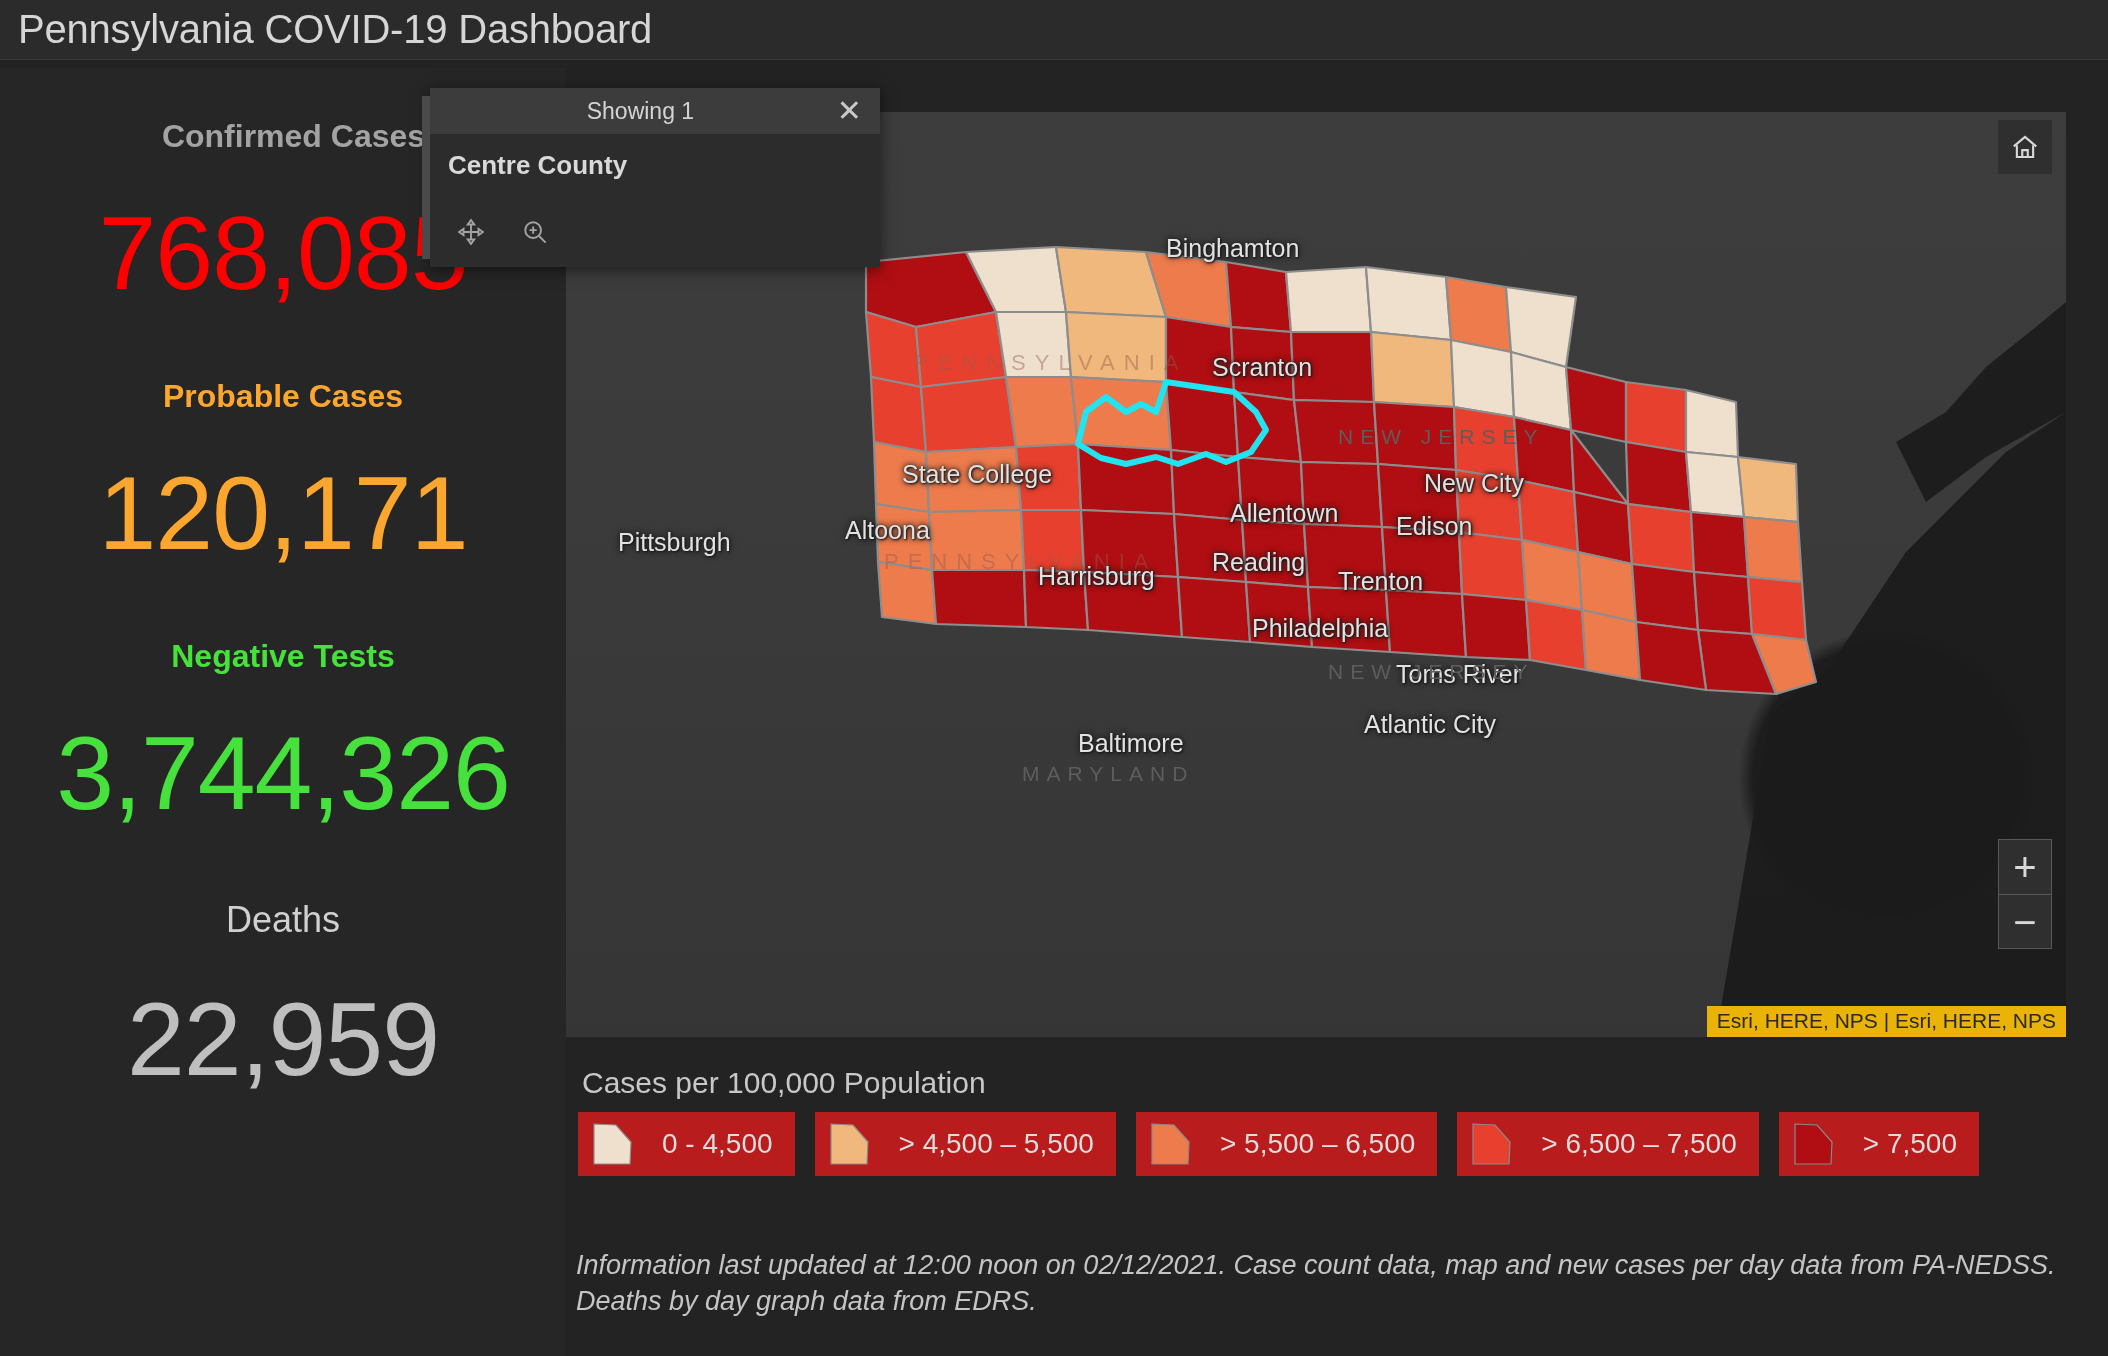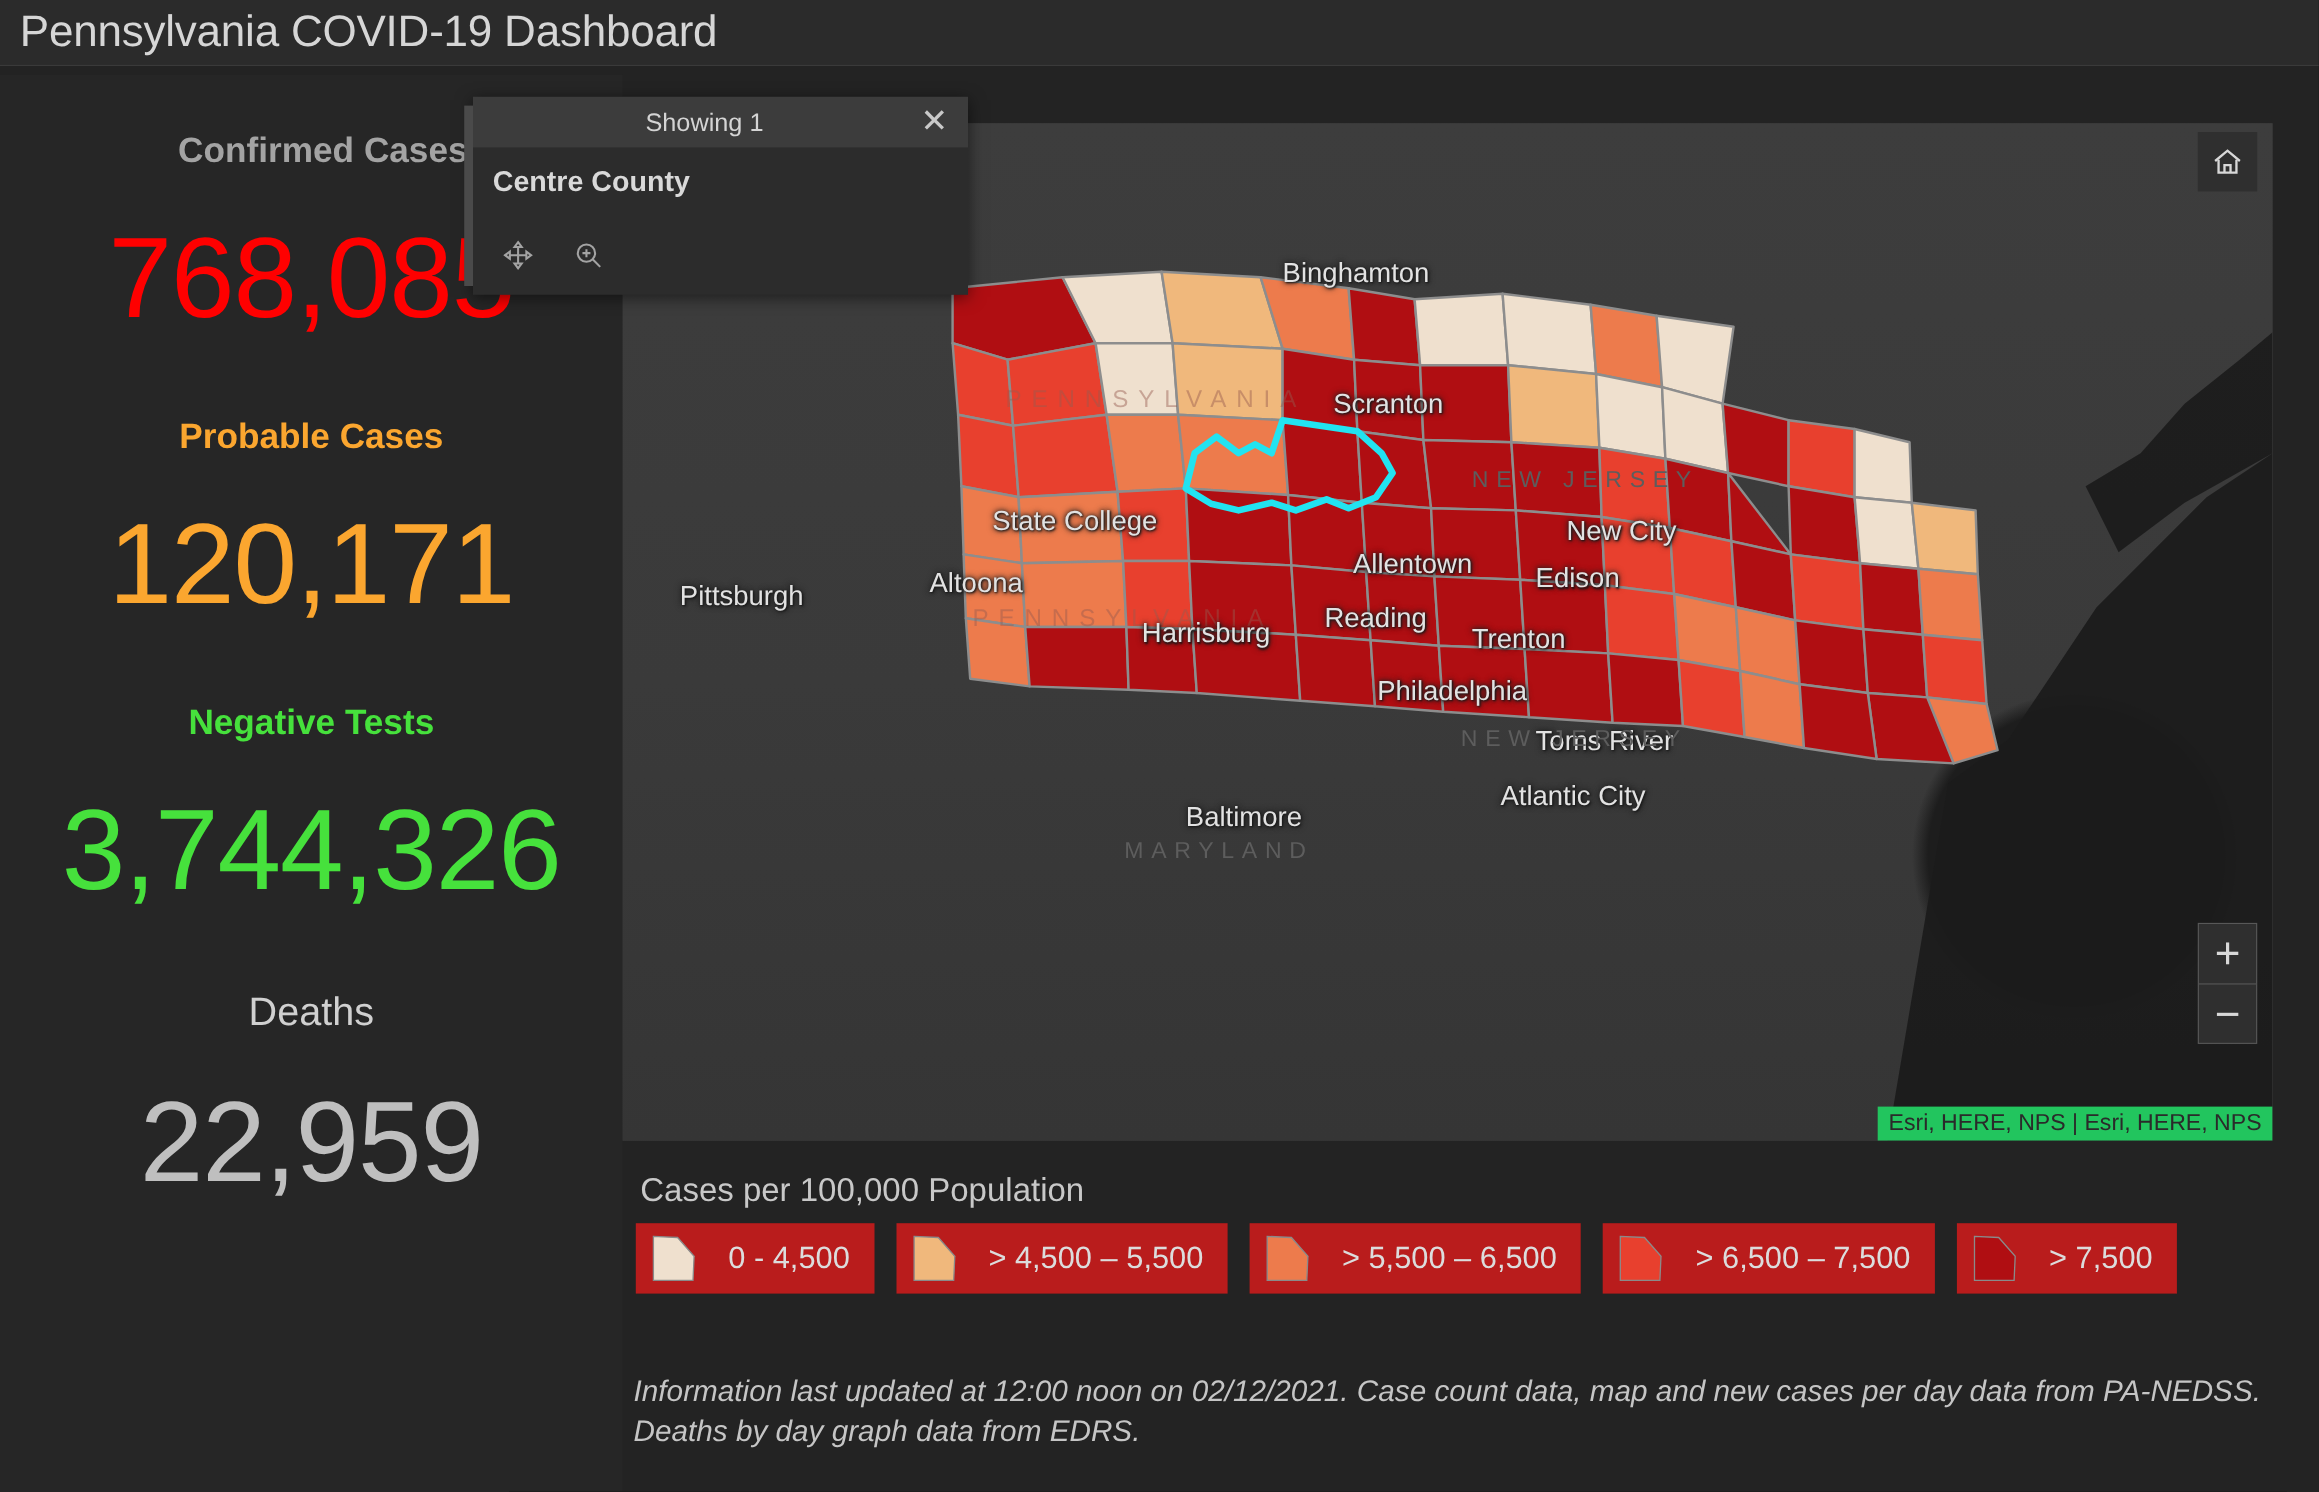--- a/index.html
+++ b/index.html
@@ -81,21 +81,21 @@
   .zoom-btns {
     position: absolute; right: 14px; bottom: 88px;
     width: 54px; background: #2f2f2f; border: 1px solid #585858;
   }
   .zoom-btns div {
     height: 54px; display: flex; align-items: center; justify-content: center;
     color: #d8d8d8; font-size: 40px; line-height: 1; cursor: pointer; user-select: none;
   }
   .attribution {
     position: absolute; right: 0; bottom: 0;
-    background: #22c55e; color: #2a2a2a; font-size: 21px;
+    background: #eab308; color: #2a2a2a; font-size: 21px;
     padding: 3px 10px 4px;
   }
 
   
   .popup {
     position: absolute; left: 430px; top: 88px; width: 450px;
     background: #2c2c2c;
     box-shadow: 0 3px 14px rgba(0,0,0,.55);
     z-index: 30;
   }
@@ -299,21 +299,21 @@
 
     <div id="city-layer">
         <div class="city-label" style="left: 232px; top: -20px;">Buffalo</div>
         <div class="city-label" style="left: 600px; top: 122px;">Binghamton</div>
         <div class="city-label" style="left: 646px; top: 241px;">Scranton</div>
         <div class="city-label" style="left: 336px; top: 348px;">State College</div>
         <div class="city-label" style="left: 279px; top: 404px;">Altoona</div>
         <div class="city-label" style="left: 52px; top: 416px;">Pittsburgh</div>
         <div class="city-label" style="left: 472px; top: 450px;">Harrisburg</div>
         <div class="city-label" style="left: 664px; top: 387px;">Allentown</div>
-        <div class="city-label" style="left: 638px; top: 436px;">Reading</div>
+        <div class="city-label" style="left: 610px; top: 436px; padding-left: 36px;">Reading</div>
         <div class="city-label" style="left: 686px; top: 502px;">Philadelphia</div>
         <div class="city-label" style="left: 772px; top: 455px;">Trenton</div>
         <div class="city-label" style="left: 858px; top: 357px;">New City</div>
         <div class="city-label" style="left: 830px; top: 400px;">Edison</div>
         <div class="city-label" style="left: 830px; top: 500px; margin-top: 48px;">Toms River</div>
         <div class="city-label" style="left: 798px; top: 598px;">Atlantic City</div>
         <div class="city-label" style="left: 512px; top: 617px;">Baltimore</div>
       </div>
     <div id="state-layer">
         <div class="state-label" style="left: 772px; top: 313px;">NEW JERSEY</div>

